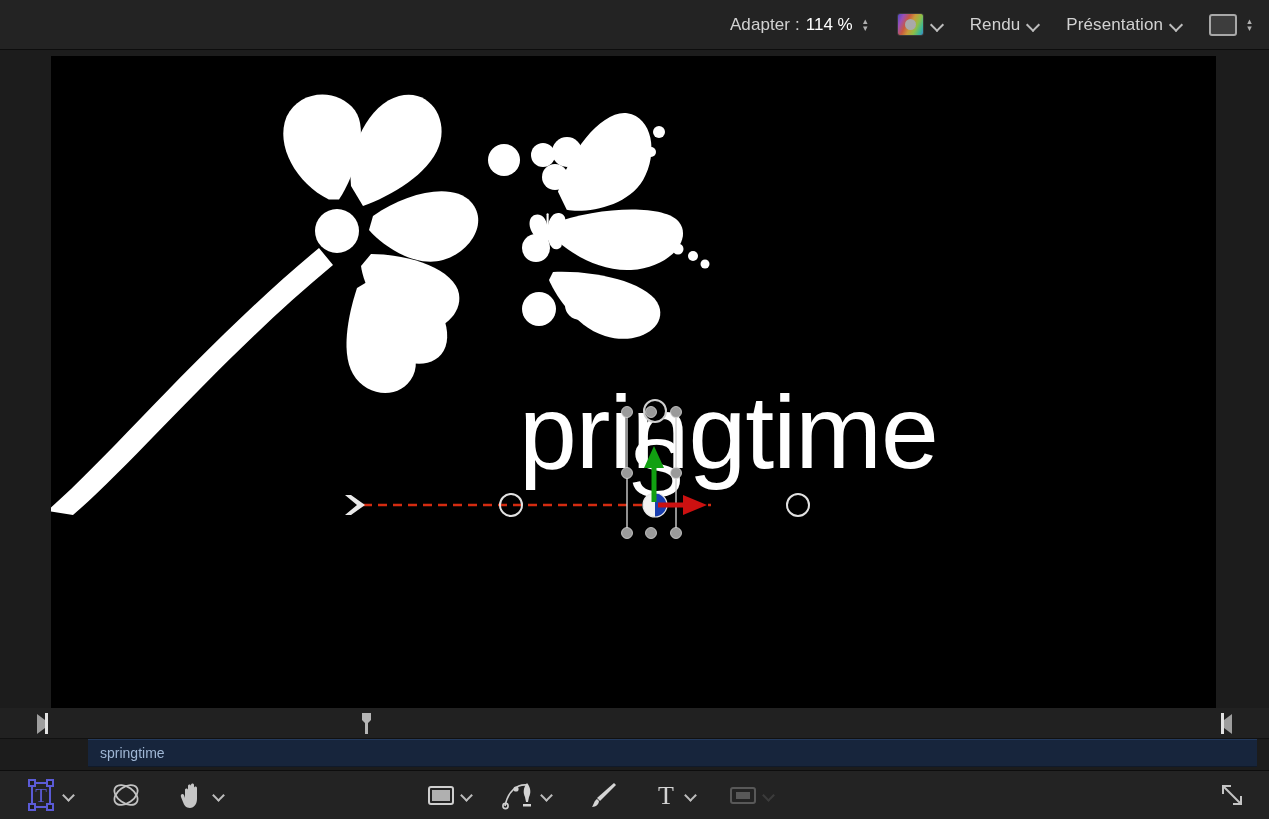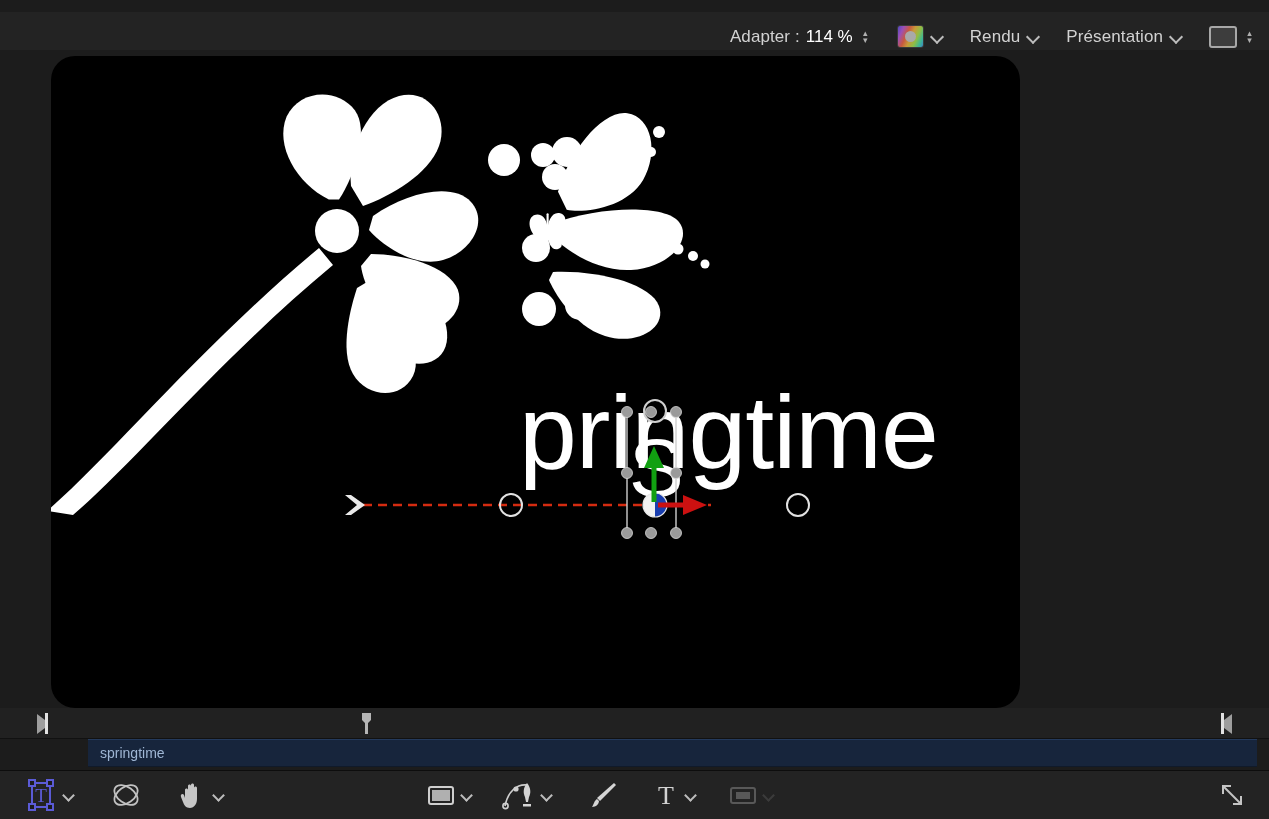--- a/index.html
+++ b/index.html
@@ -12,21 +12,20 @@
     position:relative;
   }
 
   
   #top-bar{
     position:absolute; left:0; top:0; width:1269px; height:50px;
     background:#232323;
     border-bottom:1px solid #0d0d0d;
     display:flex; align-items:center; justify-content:flex-end;
     padding-right:14px;
-    margin-top:12px;
   }
   .tb-group{ display:flex; align-items:center; }
   .tb-label{ font-size:17px; color:#d2d2d2; letter-spacing:.1px; }
   .tb-value{ font-size:17px; color:#ffffff; margin-left:6px; }
   .stepper{
     display:inline-flex; flex-direction:column; justify-content:center;
     margin-left:7px; width:11px; height:22px;
   }
   .stepper i{ display:block; font-style:normal; line-height:7px; font-size:9px;
               color:#b0b0b0; text-align:center; }
@@ -52,24 +51,23 @@
     border:2px solid #a8a8a8; background:#3d3d3d;
   }
   .sep{ width:26px; }
 
   
   #canvas-area{
     position:absolute; left:0; top:50px; width:1269px; height:658px;
     background:#1c1c1c;
   }
   #canvas{
-    position:absolute; left:51px; top:6px; width:969px; height:652px;
+    position:absolute; left:51px; top:6px; width:1165px; height:652px;
     background:#000;
     overflow:hidden;
-    border-radius:24px;
   }
   #canvas svg{ position:absolute; left:0; top:0; }
 
   
   #timeline{
     position:absolute; left:0; top:708px; width:1269px; height:62px;
     background:#1c1c1c;
   }
   #ruler{
     position:absolute; left:0; top:0; width:1269px; height:31px;

